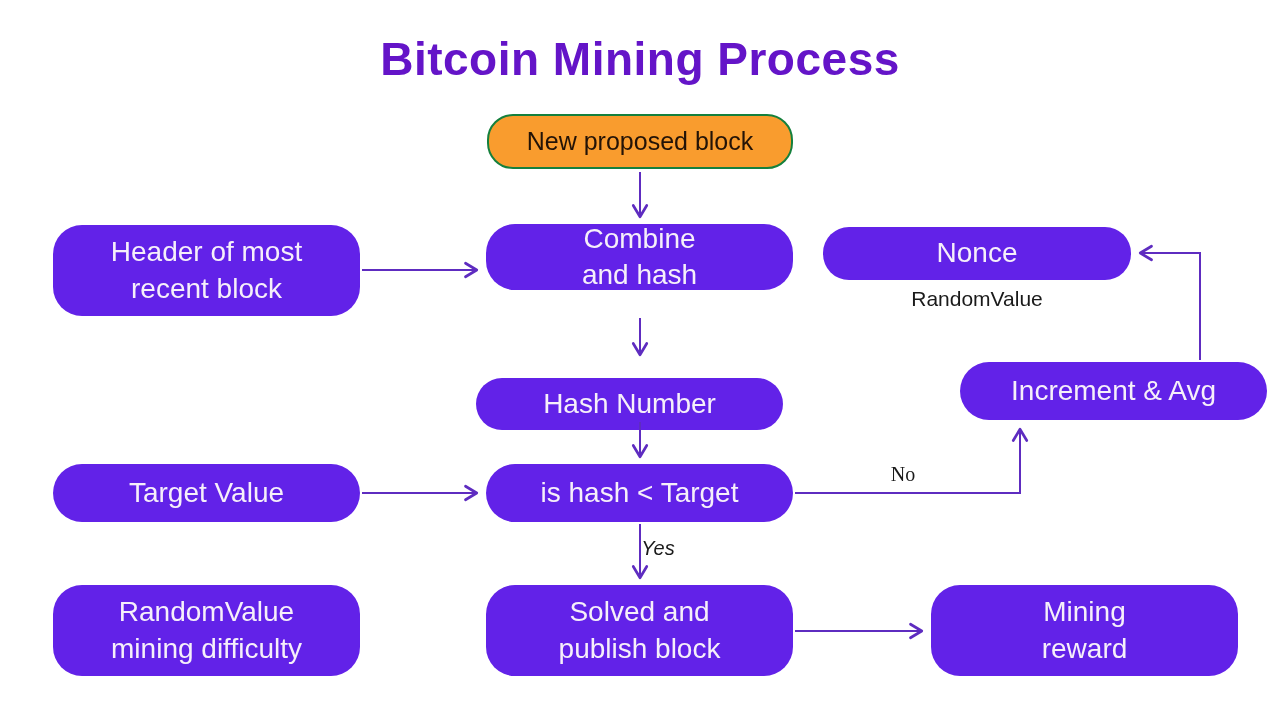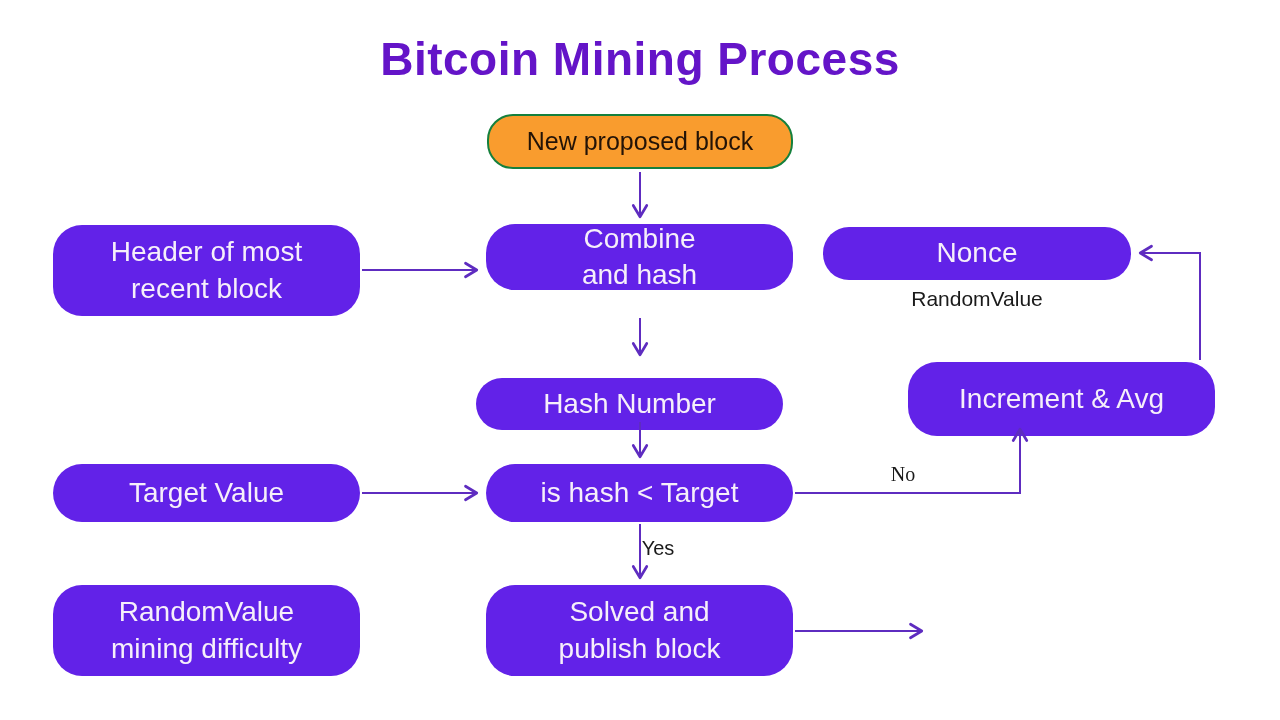--- a/index.html
+++ b/index.html
@@ -48,29 +48,29 @@
     font-size: 20px;
     font-weight: 500;
     text-align: center;
   }
   
   .n-new      { left: 487px; top: 114px; width: 306px; height: 55px; }
   .n-header   { left: 53px;  top: 225px; width: 307px; height: 91px; }
   .n-combine  { left: 486px; top: 224px; width: 307px; height: 66px; }
   .n-nonce    { left: 823px; top: 227px; width: 308px; height: 53px; border-radius: 26px; }
   .n-hash     { left: 476px; top: 362px; width: 307px; height: 52px; margin-top: 16px; }
-  .n-increment{ left: 908px; top: 362px; width: 307px; height: 74px; }
+  .n-increment{ left: 960px; top: 362px; width: 307px; height: 58px; }
   .n-target   { left: 53px;  top: 464px; width: 307px; height: 58px; }
   .n-ishash   { left: 486px; top: 464px; width: 307px; height: 58px; }
   .n-determines{ left: 53px; top: 585px; width: 307px; height: 91px; }
   .n-solved   { left: 486px; top: 585px; width: 307px; height: 91px; }
   .n-reward   { left: 931px; top: 585px; width: 307px; height: 91px; }
   .l-random   { left: 823px; top: 287px; width: 308px; }
   .l-no       { left: 873px; top: 463px; width: 60px; font-family: Liberation Serif, serif;  }
-  .l-yes      { left: 628px; top: 537px; width: 60px;  }
+  .l-yes      { left: 628px; top: 537px; width: 60px; font-style: italic;  }
   .arrows { position: absolute; left: 0; top: 0; width: 1280px; height: 720px; }
 </style>
 </head>
 <body>
 
 <div class="canvas">
 
   <div class="title">Bitcoin Mining Process</div>
 
   <div class="node start n-new">New proposed block</div>
@@ -88,20 +88,22 @@
   <div class="node n-target">Target Value</div>
   <div class="node n-ishash">is hash &lt; Target</div>
 
   <div class="flow-label l-no">No</div>
   <div class="flow-label l-yes">Yes</div>
 
   <div class="node n-determines">RandomValue
 mining difficulty</div>
   <div class="node n-solved">Solved and
 publish block</div>
+  <div class="node n-reward">Mining
+reward</div>
 
   <svg class="arrows" viewBox="0 0 1280 720">
     <defs>
       <marker id="ah" viewBox="0 0 12 12" refX="9" refY="6" markerWidth="9" markerHeight="9" orient="auto-start-reverse">
         <path d="M2,1.5 L9.5,6 L2,10.5" fill="none" stroke="#5E2CC0" stroke-width="1.8" stroke-linecap="round" stroke-linejoin="round"></path>
       </marker>
     </defs>
     <g fill="none" stroke="#5E2CC0" stroke-width="2">
       <path d="M640,172 L640,216" marker-end="url(#ah)"></path>
       <path d="M362,270 L476,270" marker-end="url(#ah)"></path>

